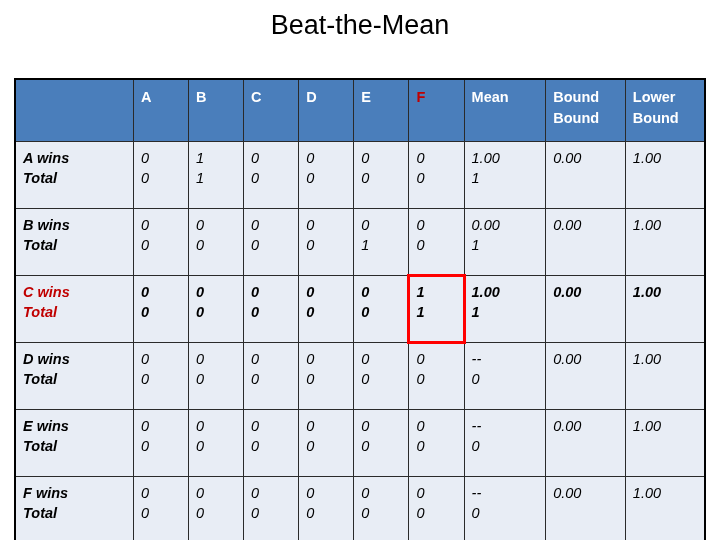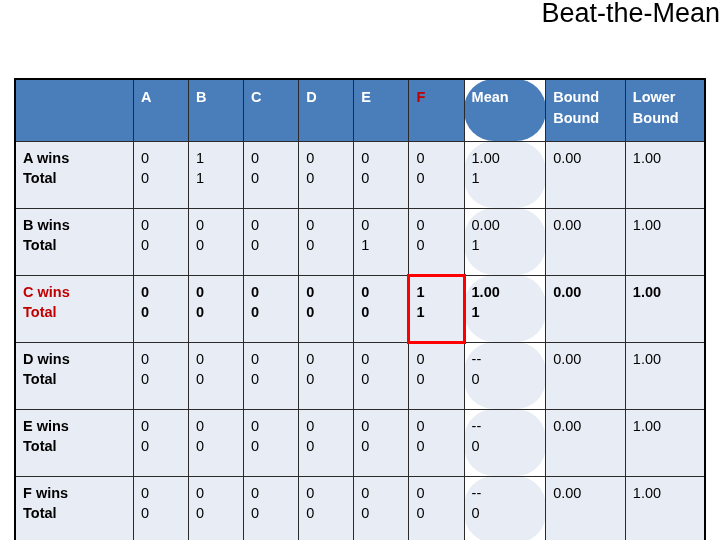--- a/index.html
+++ b/index.html
@@ -8,26 +8,26 @@
   }
   body {
     width: 720px;
     height: 540px;
     background: #ffffff;
     font-family: "Liberation Sans", sans-serif;
     overflow: hidden;
   }
 
   #page-title {
-    text-align: right;
+    text-align: center;
     font-size: 27px;
     font-weight: 400;
     color: #000000;
     letter-spacing: 0px;
-    margin: 0;
+    margin: 12px;
     line-height: 1;
   }
 
   #table-wrap {
     position: absolute;
     left: 14px;
     top: 78px;
     width: 692px;
   }
 
@@ -65,21 +65,20 @@
   td.rowlabel {
     background: #4A7EBB;
     color: #ffffff;
     font-weight: bold;
     padding-top: 8px;
   }
 
   
   td.sepleft {
     border-left: 2px solid #000000;
-    border-radius: 30px;
   }
 
   
   .red {
     color: #C00000 !important;
   }
   td.red-text {
     color: #C00000;
     font-weight: bold;
   }
@@ -98,21 +97,21 @@
 
   .cell-line { display: block; white-space: nowrap; }
 
   
   col.c-label { width: 116px; }
   col.c-ltr   { width: 54px; }
   col.c-mean  { width: 80px; }
   col.c-bound { width: 78px; }
 
   
-  tr.datarow td { height: 67px; }
+  tr.datarow td { height: 67px; font-style: italic; }
 </style>
 </head>
 <body>
 
 <h1 id="page-title">Beat-the-Mean</h1>
 
 <div id="table-wrap">
   <table class="bm">
     <colgroup>
       <col class="c-label">

